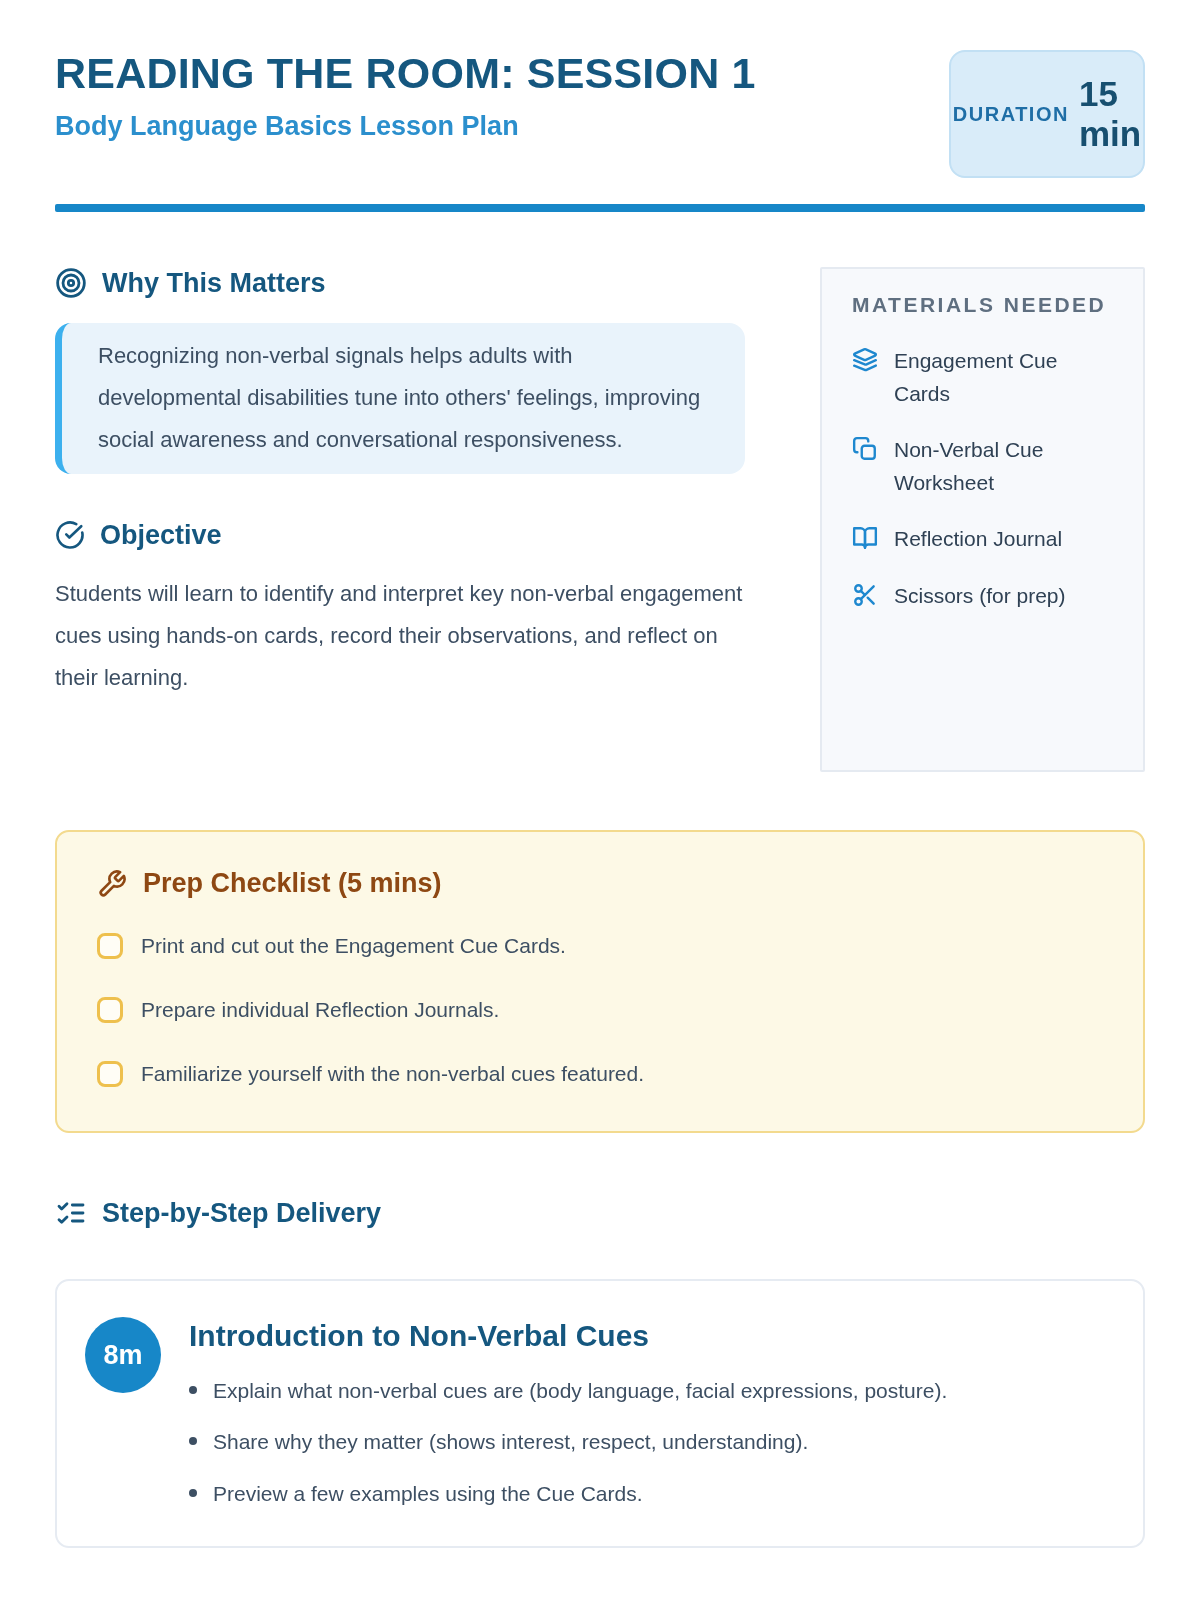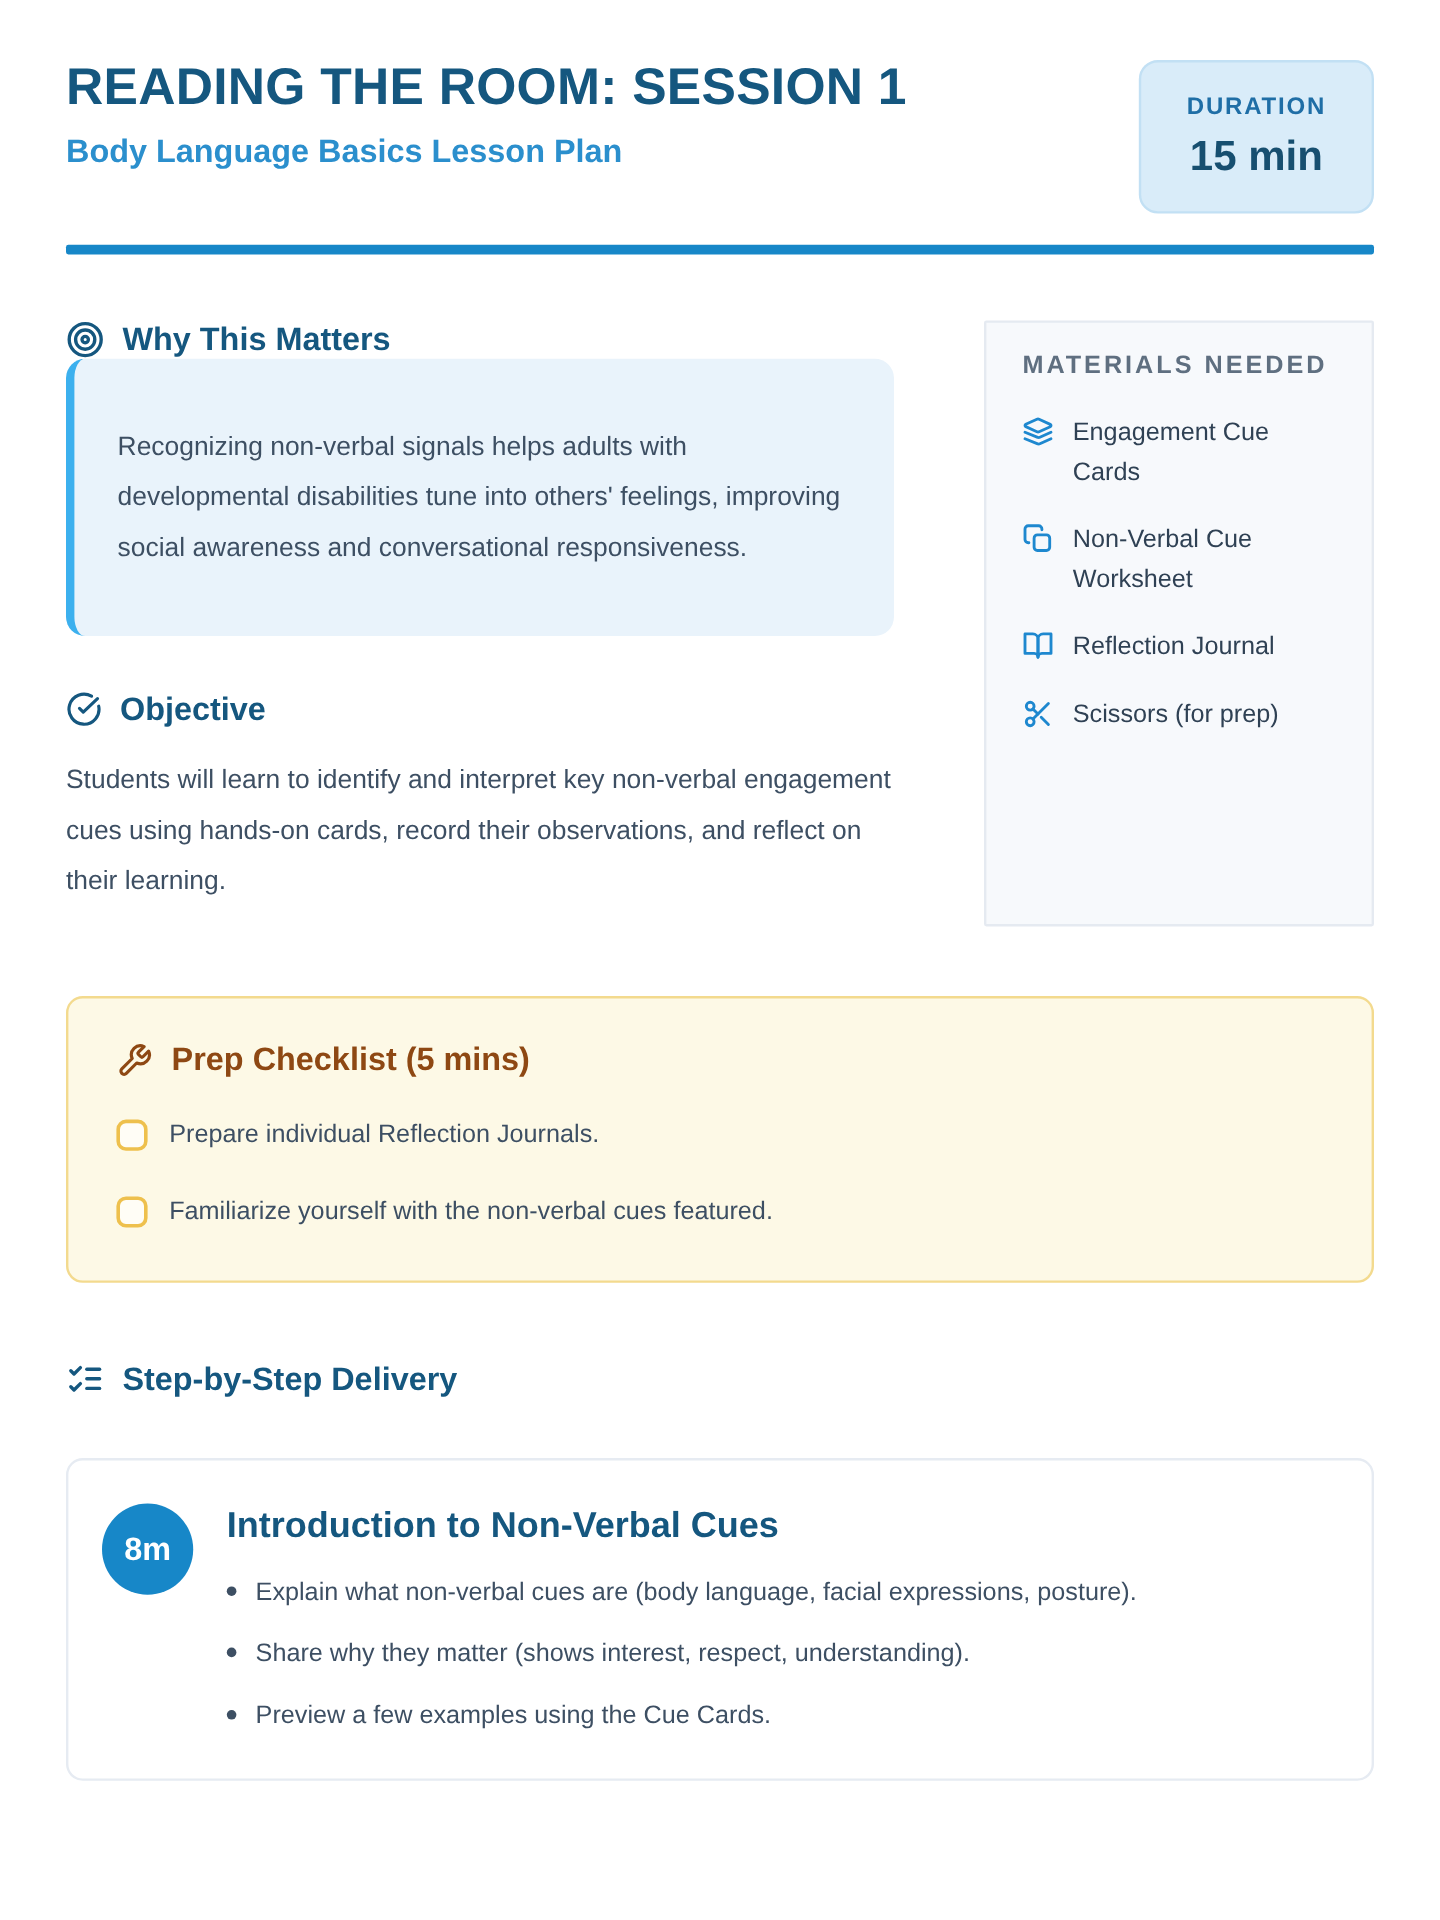--- a/index.html
+++ b/index.html
@@ -16,42 +16,42 @@
   .page-title {
     font-size: 43px; font-weight: 800; color: #15577f;
     letter-spacing: 0.2px; line-height: 1.1;
   }
   .page-subtitle {
     margin-top: 14px; font-size: 27px; font-weight: 600; color: #2b8fcd;
   }
   .duration-badge {
     width: 196px; min-height: 128px;
     background: #d9ecf9; border: 2px solid #c2e0f4; border-radius: 16px;
-    display: flex; flex-direction: column; align-items: center; justify-content: center;
+    display: flex; flex-direction: row; align-items: center; justify-content: center;
     gap: 10px; padding: 18px 10px; flex: 0 0 auto;
   }
   .duration-label { font-size: 20px; font-weight: 700; color: #1f6ea6; letter-spacing: 1.5px; }
   .duration-value { font-size: 35px; font-weight: 800; color: #174f70; }
 
   .top-divider { margin-top: 26px; height: 8px; background: #1787c8; border-radius: 2px; }
 
   
   .section-heading {
     display: flex; align-items: center; gap: 15px;
     font-size: 27px; font-weight: 700; color: #15577f;
   }
   .section-heading svg { flex: 0 0 auto; }
 
   
   .main-grid { display: flex; gap: 75px; margin-top: 55px; align-items: flex-start; }
   .main-left { width: 690px; flex: 0 0 auto; }
 
   .callout {
-    background: #e9f3fb; border-left: 7px solid #3cb0ee;
-    border-radius: 16px; padding: 52px 36px;
+    margin-top: 24px; background: #e9f3fb; border-left: 7px solid #3cb0ee;
+    border-radius: 16px; padding: 12px 36px;
     font-size: 22px; line-height: 1.92; color: #3d4f63;
   }
 
   .objective-heading { margin-top: 46px; }
   .objective-text { margin-top: 22px; font-size: 22px; line-height: 1.92; color: #3d4f63; }
 
   .materials-card {
     flex: 1 1 auto; min-height: 505px;
     background: #f7f9fc; border: 2px solid #e5eaf1; border-radius: 2px;
     padding: 24px 30px;
@@ -197,20 +197,24 @@
   <div class="prep-heading">
     <span style="display:inline-flex;">
       <svg width="30" height="30" viewBox="0 0 24 24" fill="none" stroke="currentColor" stroke-width="2.1" stroke-linecap="round" stroke-linejoin="round">
         <path d="M14.7 6.3a1 1 0 0 0 0 1.4l1.6 1.6a1 1 0 0 0 1.4 0l3.77-3.77a6 6 0 0 1-7.94 7.94l-6.91 6.91a2.12 2.12 0 0 1-3-3l6.91-6.91a6 6 0 0 1 7.94-7.94l-3.76 3.76z"></path>
       </svg>
     </span>
     <span>Prep Checklist (5 mins)</span>
   </div>
 
   <div class="prep-list">
+    <div class="prep-item">
+      <span class="prep-checkbox"></span>
+      <span>Print and cut out the Engagement Cue Cards.</span>
+    </div>
     <div class="prep-item">
       <span class="prep-checkbox"></span>
       <span>Prepare individual Reflection Journals.</span>
     </div>
     <div class="prep-item">
       <span class="prep-checkbox"></span>
       <span>Familiarize yourself with the non-verbal cues featured.</span>
     </div>
   </div>
 </div>

